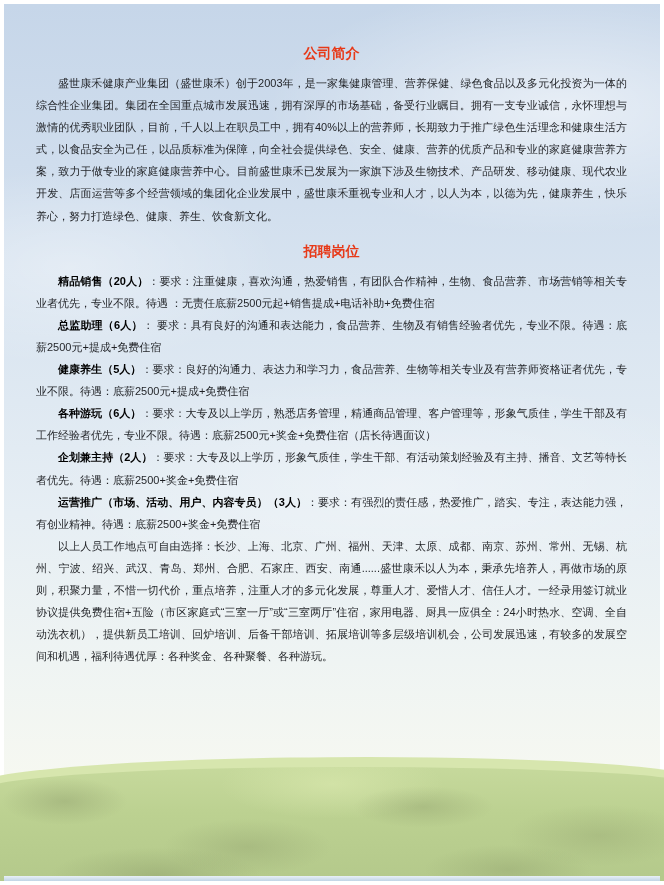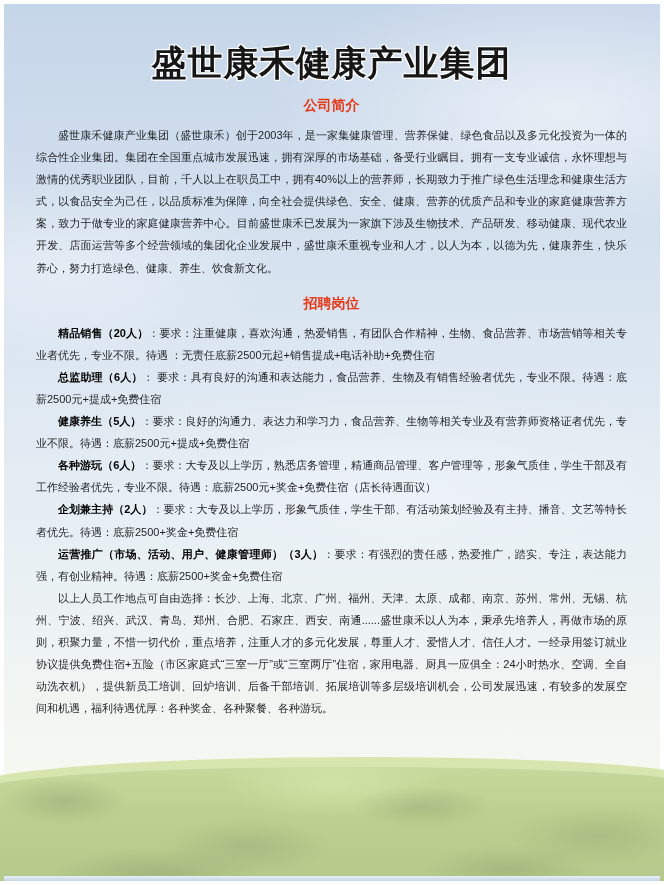--- a/index.html
+++ b/index.html
@@ -73,36 +73,35 @@
 </head>
 <body>
 
 <div class="poster">
   <div class="sky"></div>
   <div class="hill-light"></div>
   <div class="hill"></div>
   <div class="bottom-strip"></div>
 
   <div class="content">
-    <h1 class="main-title">盛世康禾健康产业集团</h1>
 
     <h2 class="section-heading">公司简介</h2>
 
     <p class="body-par">盛世康禾健康产业集团（盛世康禾）创于2003年，是一家集健康管理、营养保健、绿色食品以及多元化投资为一体的综合性企业集团。集团在全国重点城市发展迅速，拥有深厚的市场基础，备受行业瞩目。拥有一支专业诚信，永怀理想与激情的优秀职业团队，目前，千人以上在职员工中，拥有40%以上的营养师，长期致力于推广绿色生活理念和健康生活方式，以食品安全为己任，以品质标准为保障，向全社会提供绿色、安全、健康、营养的优质产品和专业的家庭健康营养方案，致力于做专业的家庭健康营养中心。目前盛世康禾已发展为一家旗下涉及生物技术、产品研发、移动健康、现代农业开发、店面运营等多个经营领域的集团化企业发展中，盛世康禾重视专业和人才，以人为本，以德为先，健康养生，快乐养心，努力打造绿色、健康、养生、饮食新文化。</p>
 
     <h2 class="section-heading second">招聘岗位</h2>
 
     <p class="body-par"><span class="job-title">精品销售（20人）</span><span>：要求：注重健康，喜欢沟通，热爱销售，有团队合作精神，生物、食品营养、市场营销等相关专业者优先，专业不限。待遇 ：无责任底薪2500元起+销售提成+电话补助+免费住宿</span></p>
 
     <p class="body-par"><span class="job-title">总监助理（6人）</span><span>： 要求：具有良好的沟通和表达能力，食品营养、生物及有销售经验者优先，专业不限。待遇：底薪2500元+提成+免费住宿</span></p>
 
     <p class="body-par"><span class="job-title">健康养生（5人）</span><span>：要求：良好的沟通力、表达力和学习力，食品营养、生物等相关专业及有营养师资格证者优先，专业不限。待遇：底薪2500元+提成+免费住宿</span></p>
 
 
     <p class="body-par"><span class="job-title">各种游玩（6人）</span><span>：要求：大专及以上学历，熟悉店务管理，精通商品管理、客户管理等，形象气质佳，学生干部及有工作经验者优先，专业不限。待遇：底薪2500元+奖金+免费住宿（店长待遇面议）</span></p>
 
     <p class="body-par"><span class="job-title">企划兼主持（2人）</span><span>：要求：大专及以上学历，形象气质佳，学生干部、有活动策划经验及有主持、播音、文艺等特长者优先。待遇：底薪2500+奖金+免费住宿</span></p>
 
-    <p class="body-par"><span class="job-title">运营推广（市场、活动、用户、健康管理师）（3人）</span><span>：要求：有强烈的责任感，热爱推广，踏实、专注，表达能力强，有创业精神。待遇：底薪2500+奖金+免费住宿</span></p>
+    <p class="body-par"><span class="job-title">运营推广（市场、活动、用户、内容专员）（3人）</span><span>：要求：有强烈的责任感，热爱推广，踏实、专注，表达能力强，有创业精神。待遇：底薪2500+奖金+免费住宿</span></p>
 
     <p class="body-par">以上人员工作地点可自由选择：长沙、上海、北京、广州、福州、天津、太原、成都、南京、苏州、常州、无锡、杭州、宁波、绍兴、武汉、青岛、郑州、合肥、石家庄、西安、南通......盛世康禾以人为本，秉承先培养人，再做市场的原则，积聚力量，不惜一切代价，重点培养，注重人才的多元化发展，尊重人才、爱惜人才、信任人才。一经录用签订就业协议提供免费住宿+五险（市区家庭式“三室一厅”或“三室两厅”住宿，家用电器、厨具一应俱全：24小时热水、空调、全自动洗衣机），提供新员工培训、回炉培训、后备干部培训、拓展培训等多层级培训机会，公司发展迅速，有较多的发展空间和机遇，福利待遇优厚：各种奖金、各种聚餐、各种游玩。</p>
   </div>
 </div>
 
 </body></html>

